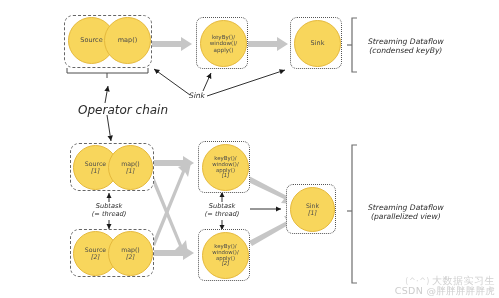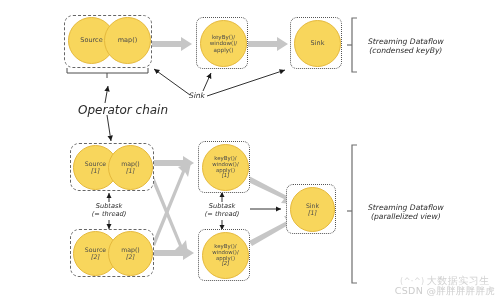--- a/index.html
+++ b/index.html
@@ -84,21 +84,20 @@
     text-align: right;
     color: #b9b9b9;
     opacity: 0.85;
     line-height: 1.05;
     pointer-events: none;
   }
   #watermark .wm-top {
     font-size: 10px;
     color: #c9c9c9;
     letter-spacing: 0.5px;
-    text-align: center;
   }
   #watermark .wm-bot {
     font-size: 9.5px;
     color: #c4c4c4;
     letter-spacing: 0.3px;
   }
   #watermark .wm-face { font-size: 8px; color: #d2d2d2; margin-right: 2px; }
 </style>
 </head>
 <body>

